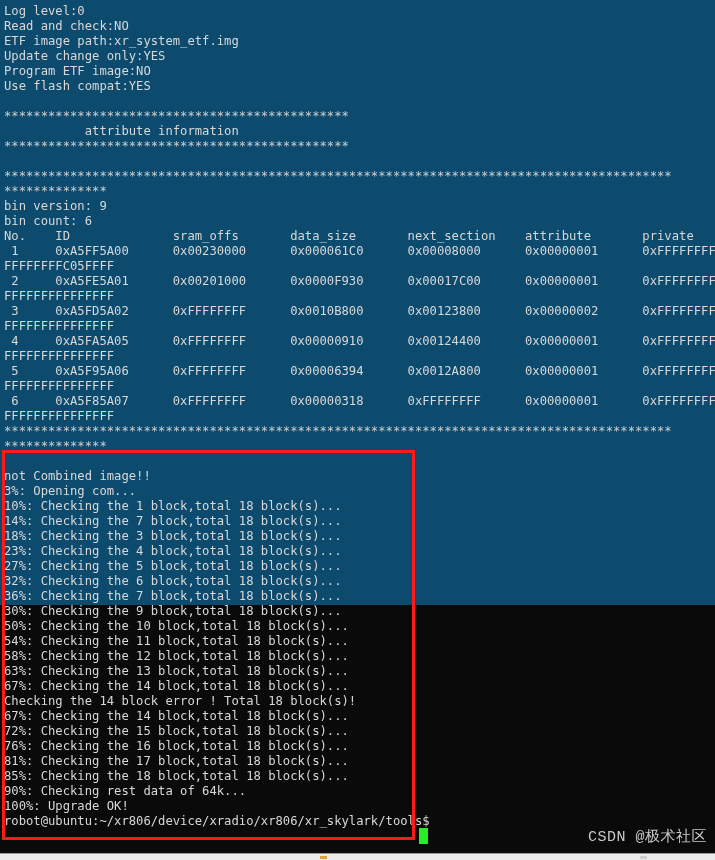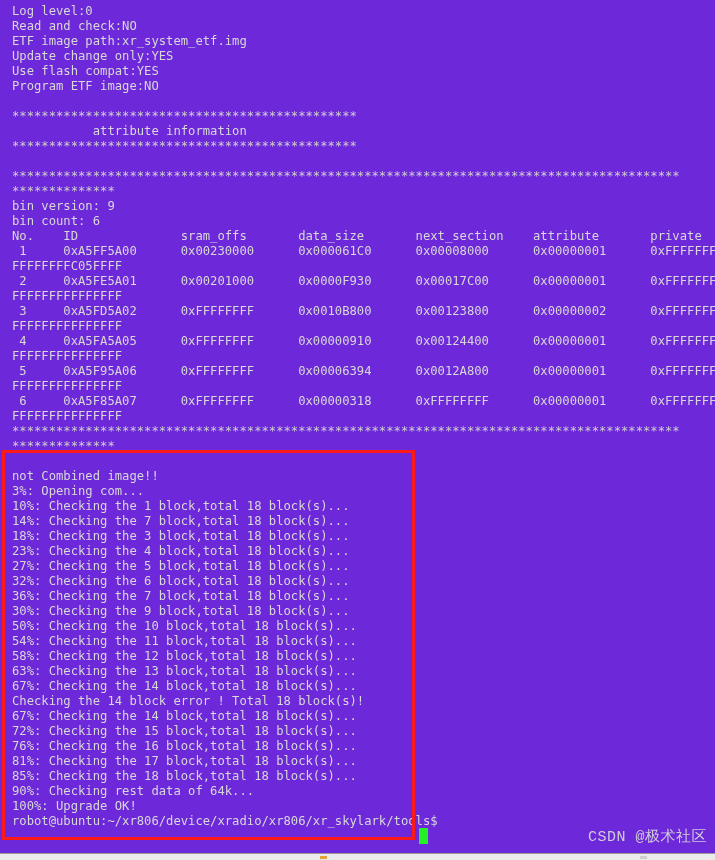--- a/index.html
+++ b/index.html
@@ -13,23 +13,23 @@
     height: 860px;
     background: #0a0a0a;
     overflow: hidden;
     font-family: "DejaVu Sans Mono", "Liberation Mono", monospace;
   }
   #terminal {
     position: absolute;
     left: 0;
     top: 0;
     width: 715px;
-    height: 853px;
-    background: #6d28d9;
-    padding: 4px 0 0 12px;
+    height: 605px;
+    background: #0c4a6e;
+    padding: 4px 0 0 4px;
     box-sizing: border-box;
   }
   .line {
     color: #d8d8d8;
     font-size: 12.2px;
     line-height: 15px;
     height: 15px;
     white-space: pre;
     letter-spacing: 0px;
   }
@@ -86,22 +86,22 @@
 <body>
 
 <div id="screen">
 
   <div id="terminal">
     <div id="terminal-output">
         <div class="line">Log level:0</div>
         <div class="line">Read and check:NO</div>
         <div class="line">ETF image path:xr_system_etf.img</div>
         <div class="line">Update change only:YES</div>
+        <div class="line">Program ETF image:NO</div>
         <div class="line">Use flash compat:YES</div>
-        <div class="line">Program ETF image:NO</div>
         <div class="line blank"></div>
         <div class="line stars">***********************************************</div>
         <div class="line">           attribute information</div>
         <div class="line stars">***********************************************</div>
         <div class="line blank"></div>
         <div class="line stars">*******************************************************************************************</div>
         <div class="line stars">**************</div>
         <div class="line">bin version: 9</div>
         <div class="line">bin count: 6</div>
         <div class="line">No.    ID              sram_offs       data_size       next_section    attribute       private</div>

